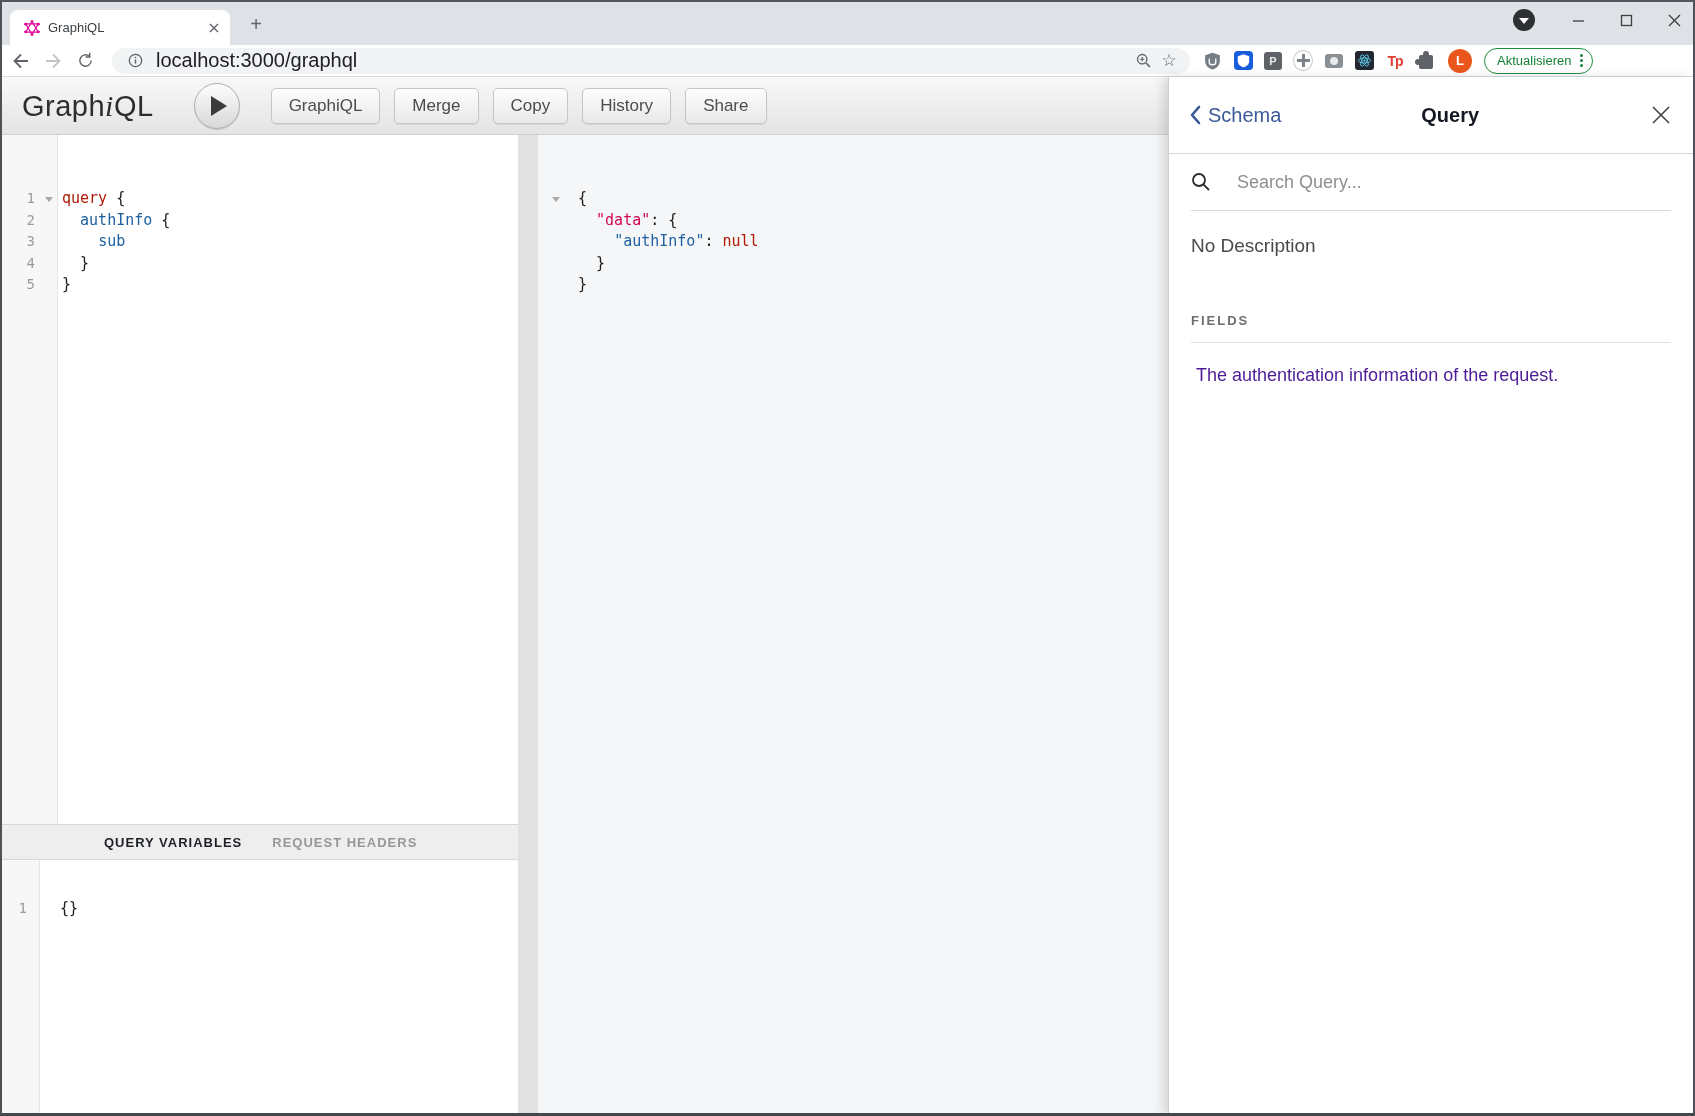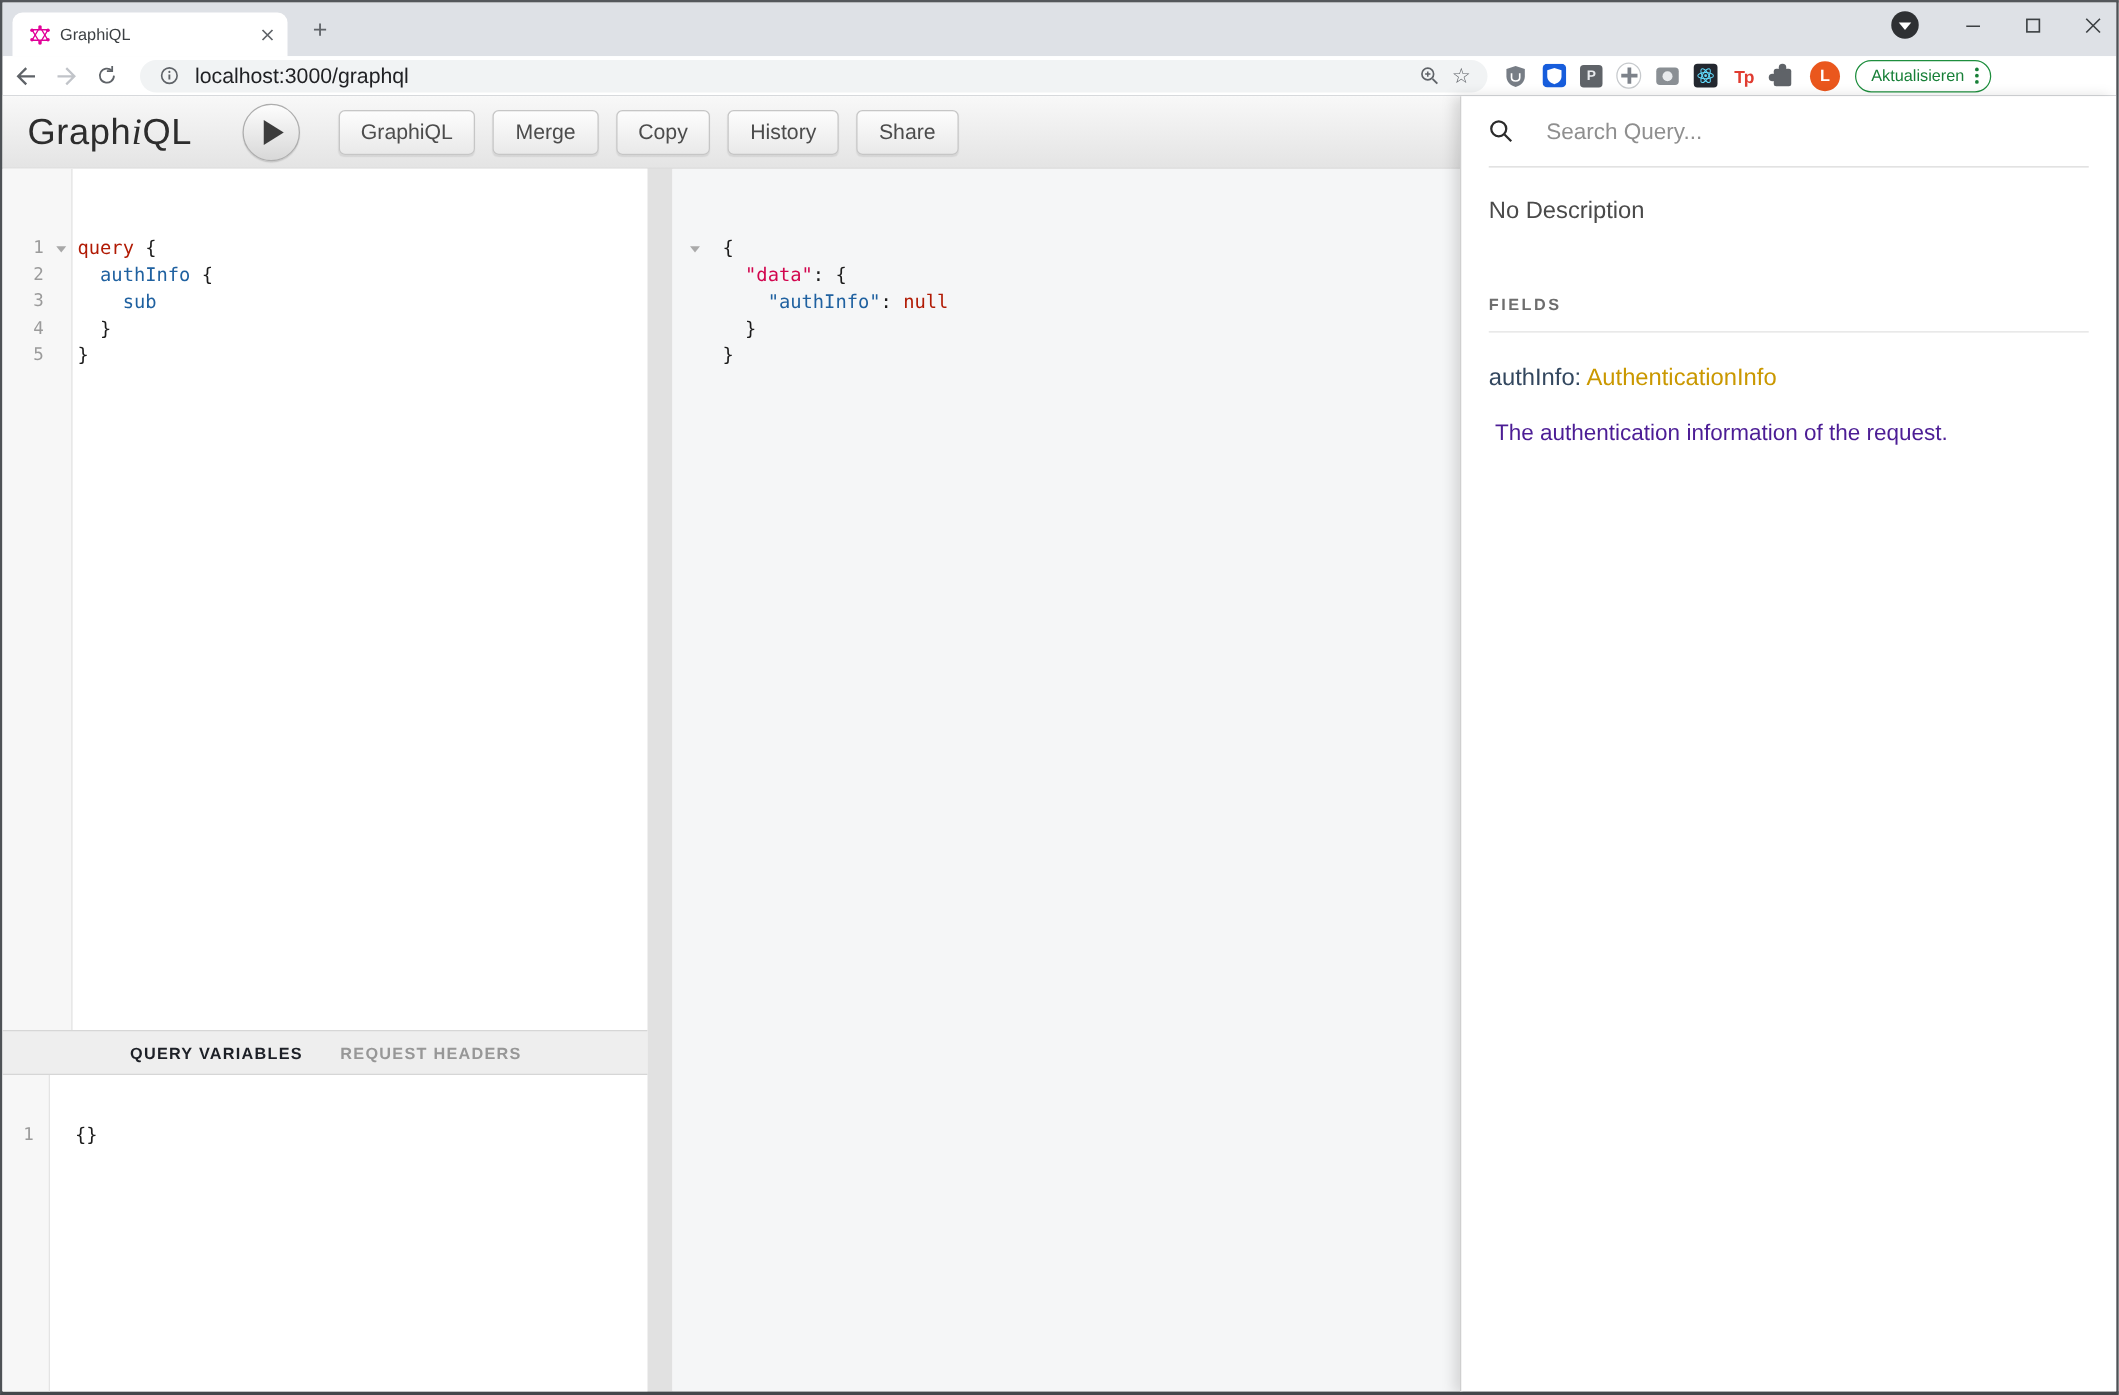--- a/index.html
+++ b/index.html
@@ -21,21 +21,21 @@
     justify-content:center;margin-right:8px;}
   .tb-dropdown::after{content:"";border-left:5px solid transparent;border-right:5px solid transparent;
     border-top:6px solid #fff;margin-top:2px;}
   .wbtn{width:26px;height:26px;display:flex;align-items:center;justify-content:center;}
   
   .urlbar{position:absolute;left:0;top:43px;width:100%;height:31px;background:#fff;
     border-bottom:1px solid #d7d9dc;display:flex;align-items:center;}
   .navbtn{width:26px;height:26px;margin-left:6px;display:flex;align-items:center;justify-content:center;flex:none;}
   .omnibox{height:26px;background:#f1f3f4;border-radius:13px;margin-left:14px;display:flex;align-items:center;
     padding:0 8px 0 10px;box-sizing:border-box;width:1078px;flex:none;}
-  .url-text{font-size:17px;color:#202124;margin-left:8px;flex:1;}
+  .url-text{font-size:20px;color:#202124;margin-left:8px;flex:1;}
   .omni-ic{flex:none;display:flex;align-items:center;justify-content:center;width:26px;height:26px;}
   .star-glyph{font-size:17px;color:#5f6368;line-height:1;}
   .ext-row{display:flex;align-items:center;gap:11px;margin-left:12px;flex:none;}
   .ext{width:20px;height:20px;display:flex;align-items:center;justify-content:center;position:relative;}
   .ext-psq{width:18px;height:18px;border-radius:3px;background:#5f6368;color:#e8eaed;font-size:11px;
     font-weight:bold;display:flex;align-items:center;justify-content:center;}
   .ext-move{width:19px;height:19px;border-radius:50%;background:#fff;border:1px solid #c7cacd;position:relative;}
   .ext-move::before,.ext-move::after{content:"";position:absolute;background:#7d828a;}
   .ext-move::before{left:8px;top:3px;width:3px;height:13px;}
   .ext-move::after{left:3px;top:8px;width:13px;height:3px;}
@@ -308,32 +308,43 @@
             <div class="cm-line"><span class="fold" style="width: 38px;"></span><span class="code"><span class="tk-p">  </span><span class="tk-def">"data"</span><span class="tk-p">: {</span></span></div>
             <div class="cm-line"><span class="fold" style="width: 38px;"></span><span class="code"><span class="tk-p">    </span><span class="tk-prop">"authInfo"</span><span class="tk-p">: </span><span class="tk-kw">null</span></span></div>
             <div class="cm-line"><span class="fold" style="width: 38px;"></span><span class="code"><span class="tk-p">  }</span></span></div>
             <div class="cm-line"><span class="fold" style="width: 38px;"></span><span class="code"><span class="tk-p">}</span></span></div>
           </div>
       </div>
 
     </div>
 
     <div class="docs">
+      <div class="docs-header">
+        <span class="docs-back">
+          <svg width="12" height="20" viewBox="0 0 12 20">
+              <path d="M10 2 L3 10 L10 18" fill="none" stroke="#3B5998" stroke-width="2.6" stroke-linecap="round" stroke-linejoin="round"></path>
+            </svg>
+          <span>Schema</span>
+        </span>
+        <span class="docs-title">Query</span>
+        <span class="docs-close">
+          <svg width="20" height="20" viewBox="0 0 20 20">
+              <path d="M2 2 L18 18 M18 2 L2 18" stroke="#3c3c3c" stroke-width="1.5"></path>
+            </svg>
+        </span>
+      </div>
       <div class="docs-search">
         <svg width="20" height="20" viewBox="0 0 20 20">
             <circle cx="8" cy="8" r="6" fill="none" stroke="#2b2b2b" stroke-width="1.8"></circle>
             <path d="M12.6 12.6 L18 18" stroke="#2b2b2b" stroke-width="1.8"></path>
           </svg>
         <input type="text" placeholder="Search Query..." style="">
       </div>
       <div class="docs-body">
         <div class="no-desc">No Description</div>
         <div class="fields-label">FIELDS</div>
         <div class="fields-divider"></div>
-        <div class="field-row">
-          <span class="field-name">authInfo</span><span class="field-colon">: </span><span class="field-type">AuthenticationInfo</span>
-        </div>
         <div class="field-desc">The authentication information of the request.</div>
       </div>
     </div>
 
   </div>
 </div>
 
 </body></html>

